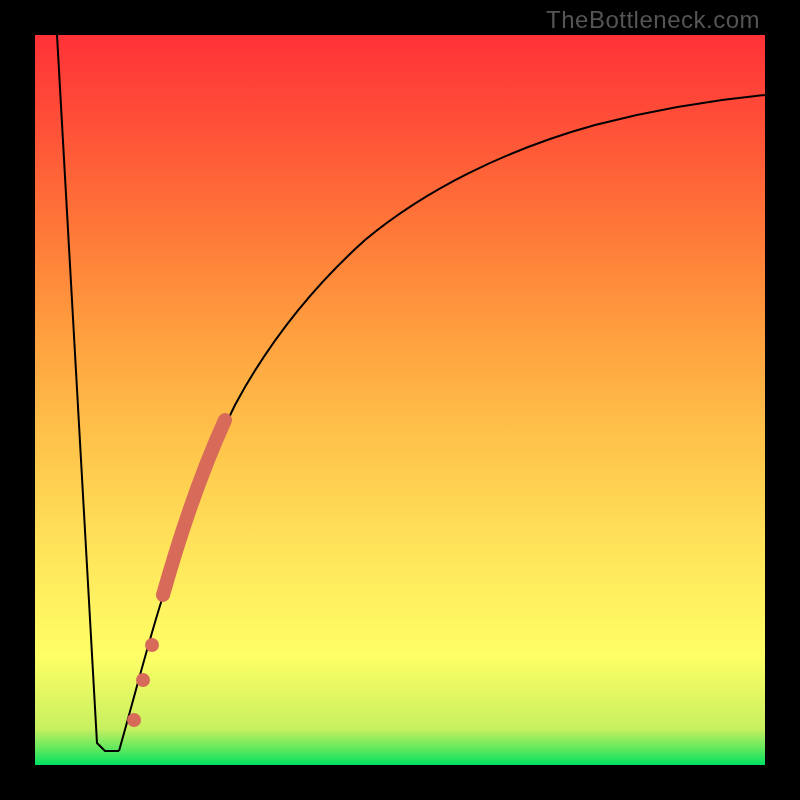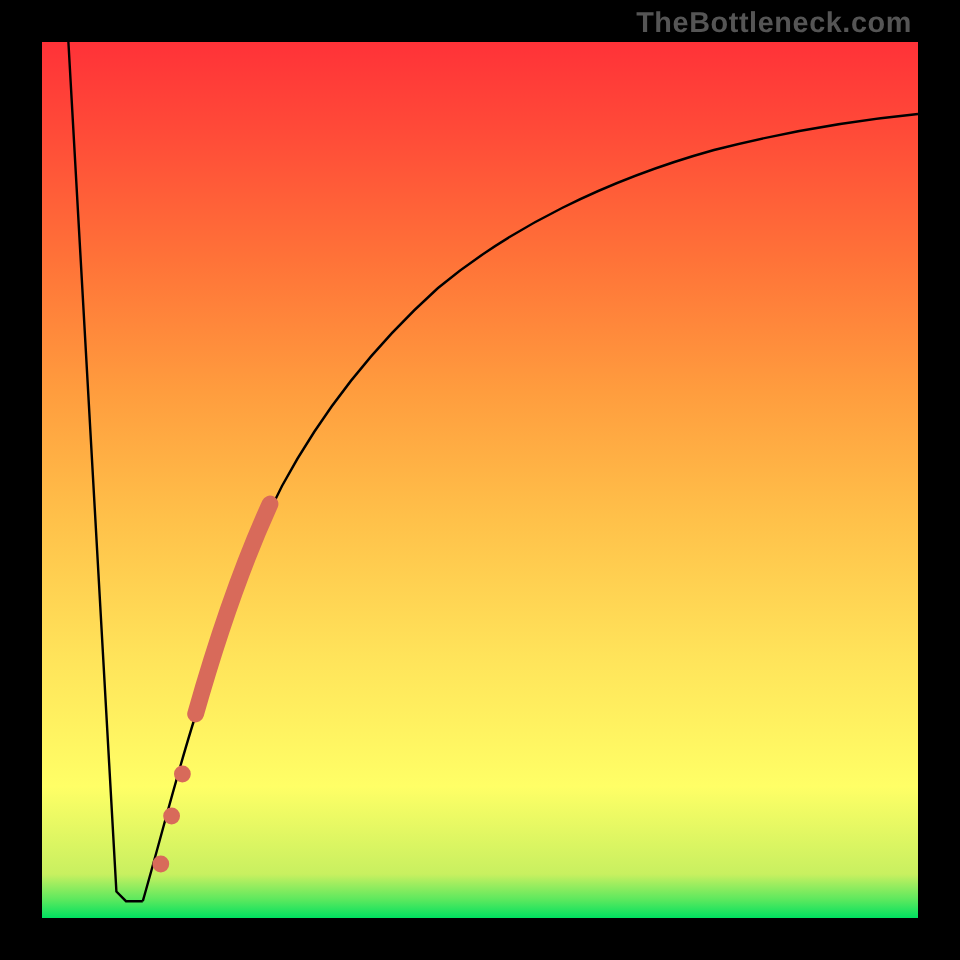--- a/index.html
+++ b/index.html
@@ -37,21 +37,21 @@
       #ff4a38 90%,
       #ff3238 100%
     );
   }
   .watermark {
     position: absolute;
     top: 6px;
     right: 40px;
     color: #555;
     font-size: 24px;
-    font-weight: 700;
+    font-weight: 400;
     letter-spacing: 0.5px;
   }
   svg.curves {
     position: absolute;
     left: 0;
     top: 0;
     width: 730px;
     height: 730px;
     overflow: visible;
   }

